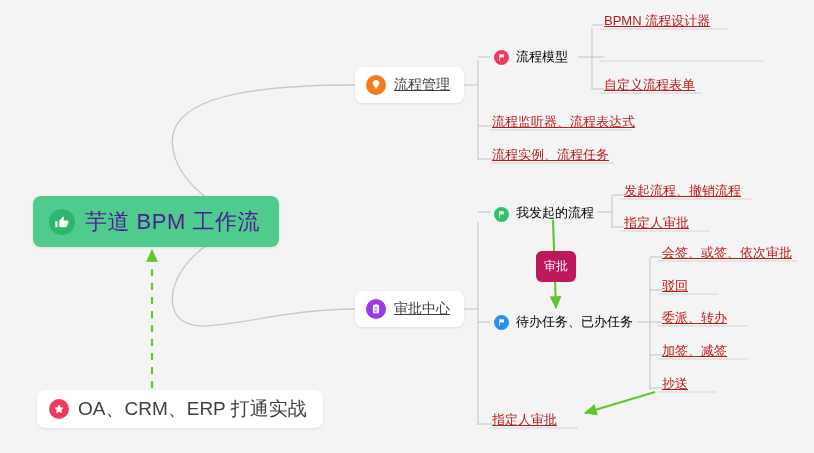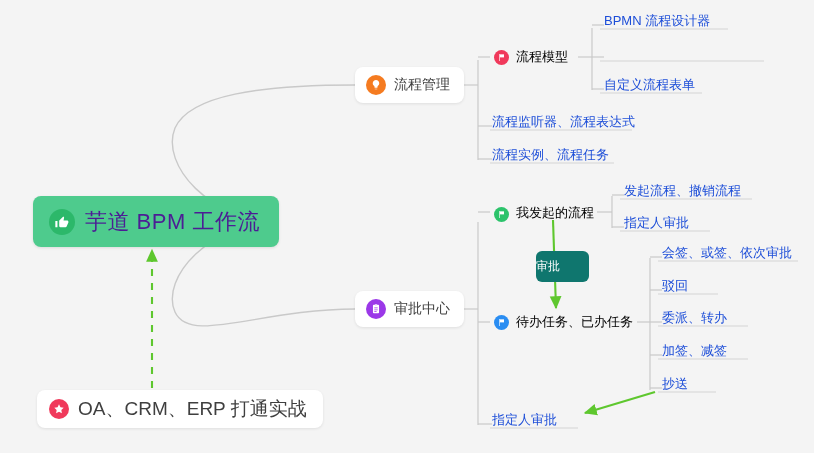--- a/index.html
+++ b/index.html
@@ -61,20 +61,21 @@
     align-items: center;
     padding: 0 14px 0 11px;
     box-shadow: 0 1px 3px rgba(0,0,0,0.09);
     box-sizing: border-box;
   }
   .l1-label {
     font-size: 14px;
     color: #3f3f3f;
     margin-left: 8px;
     white-space: nowrap;
+    text-decoration: underline;
   }
 
   
   .corner-node {
     position: absolute;
     left: 37px;
     top: 390px;
     height: 38px;
     background: #ffffff;
     border-radius: 8px;
@@ -102,37 +103,39 @@
   .l2-label {
     font-size: 13px;
     color: #000000;
     margin-left: 7px;
   }
 
   
   .leaf {
     position: absolute;
     font-size: 13px;
-    color: #1d4ed8;
+    color: #b91c1c;
     white-space: nowrap;
     padding-bottom: 5px;
     line-height: 16px;
+    text-decoration: underline;
   }
 
   
   .anno-badge {
     position: absolute;
     left: 536px;
     top: 251px;
-    width: 53px;
+    width: 40px;
     height: 31px;
-    background: #0f766e;
+    background: #be185d;
     border-radius: 6px;
     display: flex;
     align-items: center;
+    justify-content: center;
   }
   .anno-badge span {
     color: #ffffff;
     font-size: 12px;
     white-space: nowrap;
   }
 
   
   .icon-circle {
     width: 20px;

